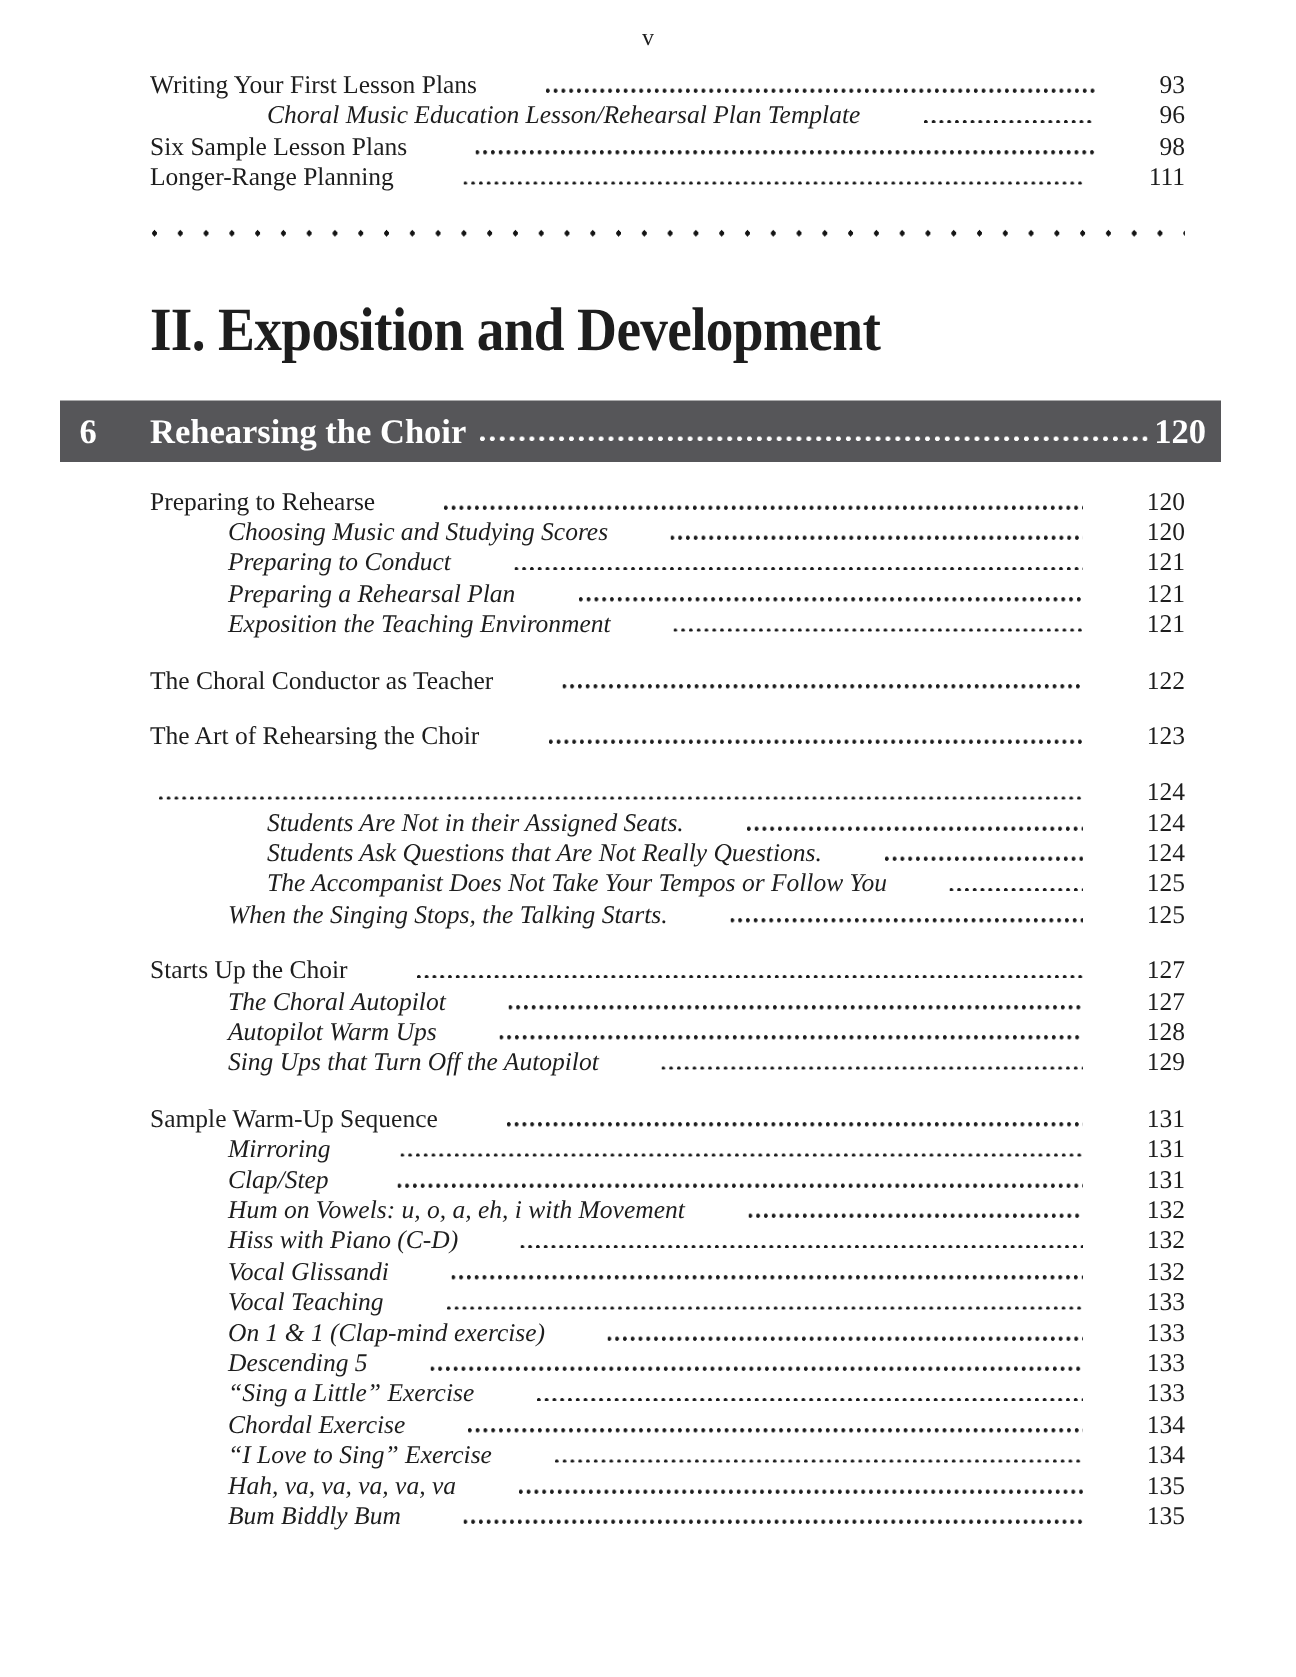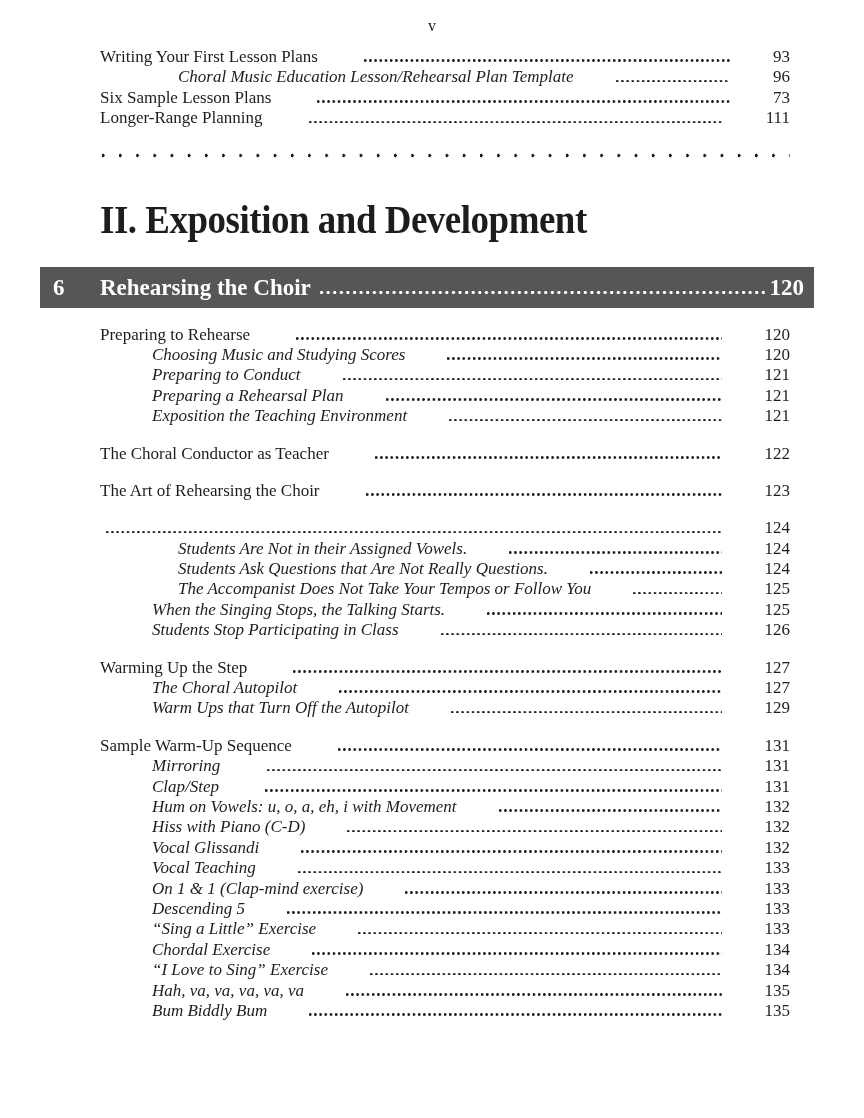--- a/index.html
+++ b/index.html
@@ -66,21 +66,21 @@
     <span class="toc-page">93</span>
   </div>
       <div class="toc-row lvl3">
     <span class="toc-label">Choral Music Education Lesson/Rehearsal Plan Template</span>
     <span class="leader"></span>
     <span class="toc-page">96</span>
   </div>
       <div class="toc-row lvl1">
     <span class="toc-label">Six Sample Lesson Plans</span>
     <span class="leader"></span>
-    <span class="toc-page">73</span>
+    <span class="toc-page">98</span>
   </div>
       <div class="toc-row lvl1">
     <span class="toc-label">Longer-Range Planning</span>
     <span class="leader"></span>
     <span class="toc-page">111</span>
   </div>
     </div>
 
   <div class="dot-divider"></div>
 
@@ -134,58 +134,58 @@
     <span class="leader"></span>
     <span class="toc-page">123</span>
   </div>
       </div>
       <div class="toc-group">
         <div class="toc-row lvl1">
     <span class="leader"></span>
     <span class="toc-page">124</span>
   </div>
         <div class="toc-row lvl3">
-    <span class="toc-label">Students Are Not in their Assigned Vowels.</span>
+    <span class="toc-label">Students Are Not in their Assigned Seats.</span>
     <span class="leader"></span>
     <span class="toc-page">124</span>
   </div>
         <div class="toc-row lvl3">
     <span class="toc-label">Students Ask Questions that Are Not Really Questions.</span>
     <span class="leader"></span>
     <span class="toc-page">124</span>
   </div>
         <div class="toc-row lvl3">
     <span class="toc-label">The Accompanist Does Not Take Your Tempos or Follow You</span>
     <span class="leader"></span>
     <span class="toc-page">125</span>
   </div>
         <div class="toc-row lvl2">
     <span class="toc-label">When the Singing Stops, the Talking Starts.</span>
     <span class="leader"></span>
     <span class="toc-page">125</span>
   </div>
-        <div class="toc-row lvl2">
-    <span class="toc-label">Students Stop Participating in Class</span>
-    <span class="leader"></span>
-    <span class="toc-page">126</span>
-  </div>
-      </div>
-      <div class="toc-group">
-        <div class="toc-row lvl1">
-    <span class="toc-label">Warming Up the Step</span>
+      </div>
+      <div class="toc-group">
+        <div class="toc-row lvl1">
+    <span class="toc-label">Starts Up the Choir</span>
     <span class="leader"></span>
     <span class="toc-page">127</span>
   </div>
         <div class="toc-row lvl2">
     <span class="toc-label">The Choral Autopilot</span>
     <span class="leader"></span>
     <span class="toc-page">127</span>
   </div>
         <div class="toc-row lvl2">
-    <span class="toc-label">Warm Ups that Turn Off the Autopilot</span>
+    <span class="toc-label">Autopilot Warm Ups</span>
+    <span class="leader"></span>
+    <span class="toc-page">128</span>
+  </div>
+        <div class="toc-row lvl2">
+    <span class="toc-label">Sing Ups that Turn Off the Autopilot</span>
     <span class="leader"></span>
     <span class="toc-page">129</span>
   </div>
       </div>
       <div class="toc-group">
         <div class="toc-row lvl1">
     <span class="toc-label">Sample Warm-Up Sequence</span>
     <span class="leader"></span>
     <span class="toc-page">131</span>
   </div>

